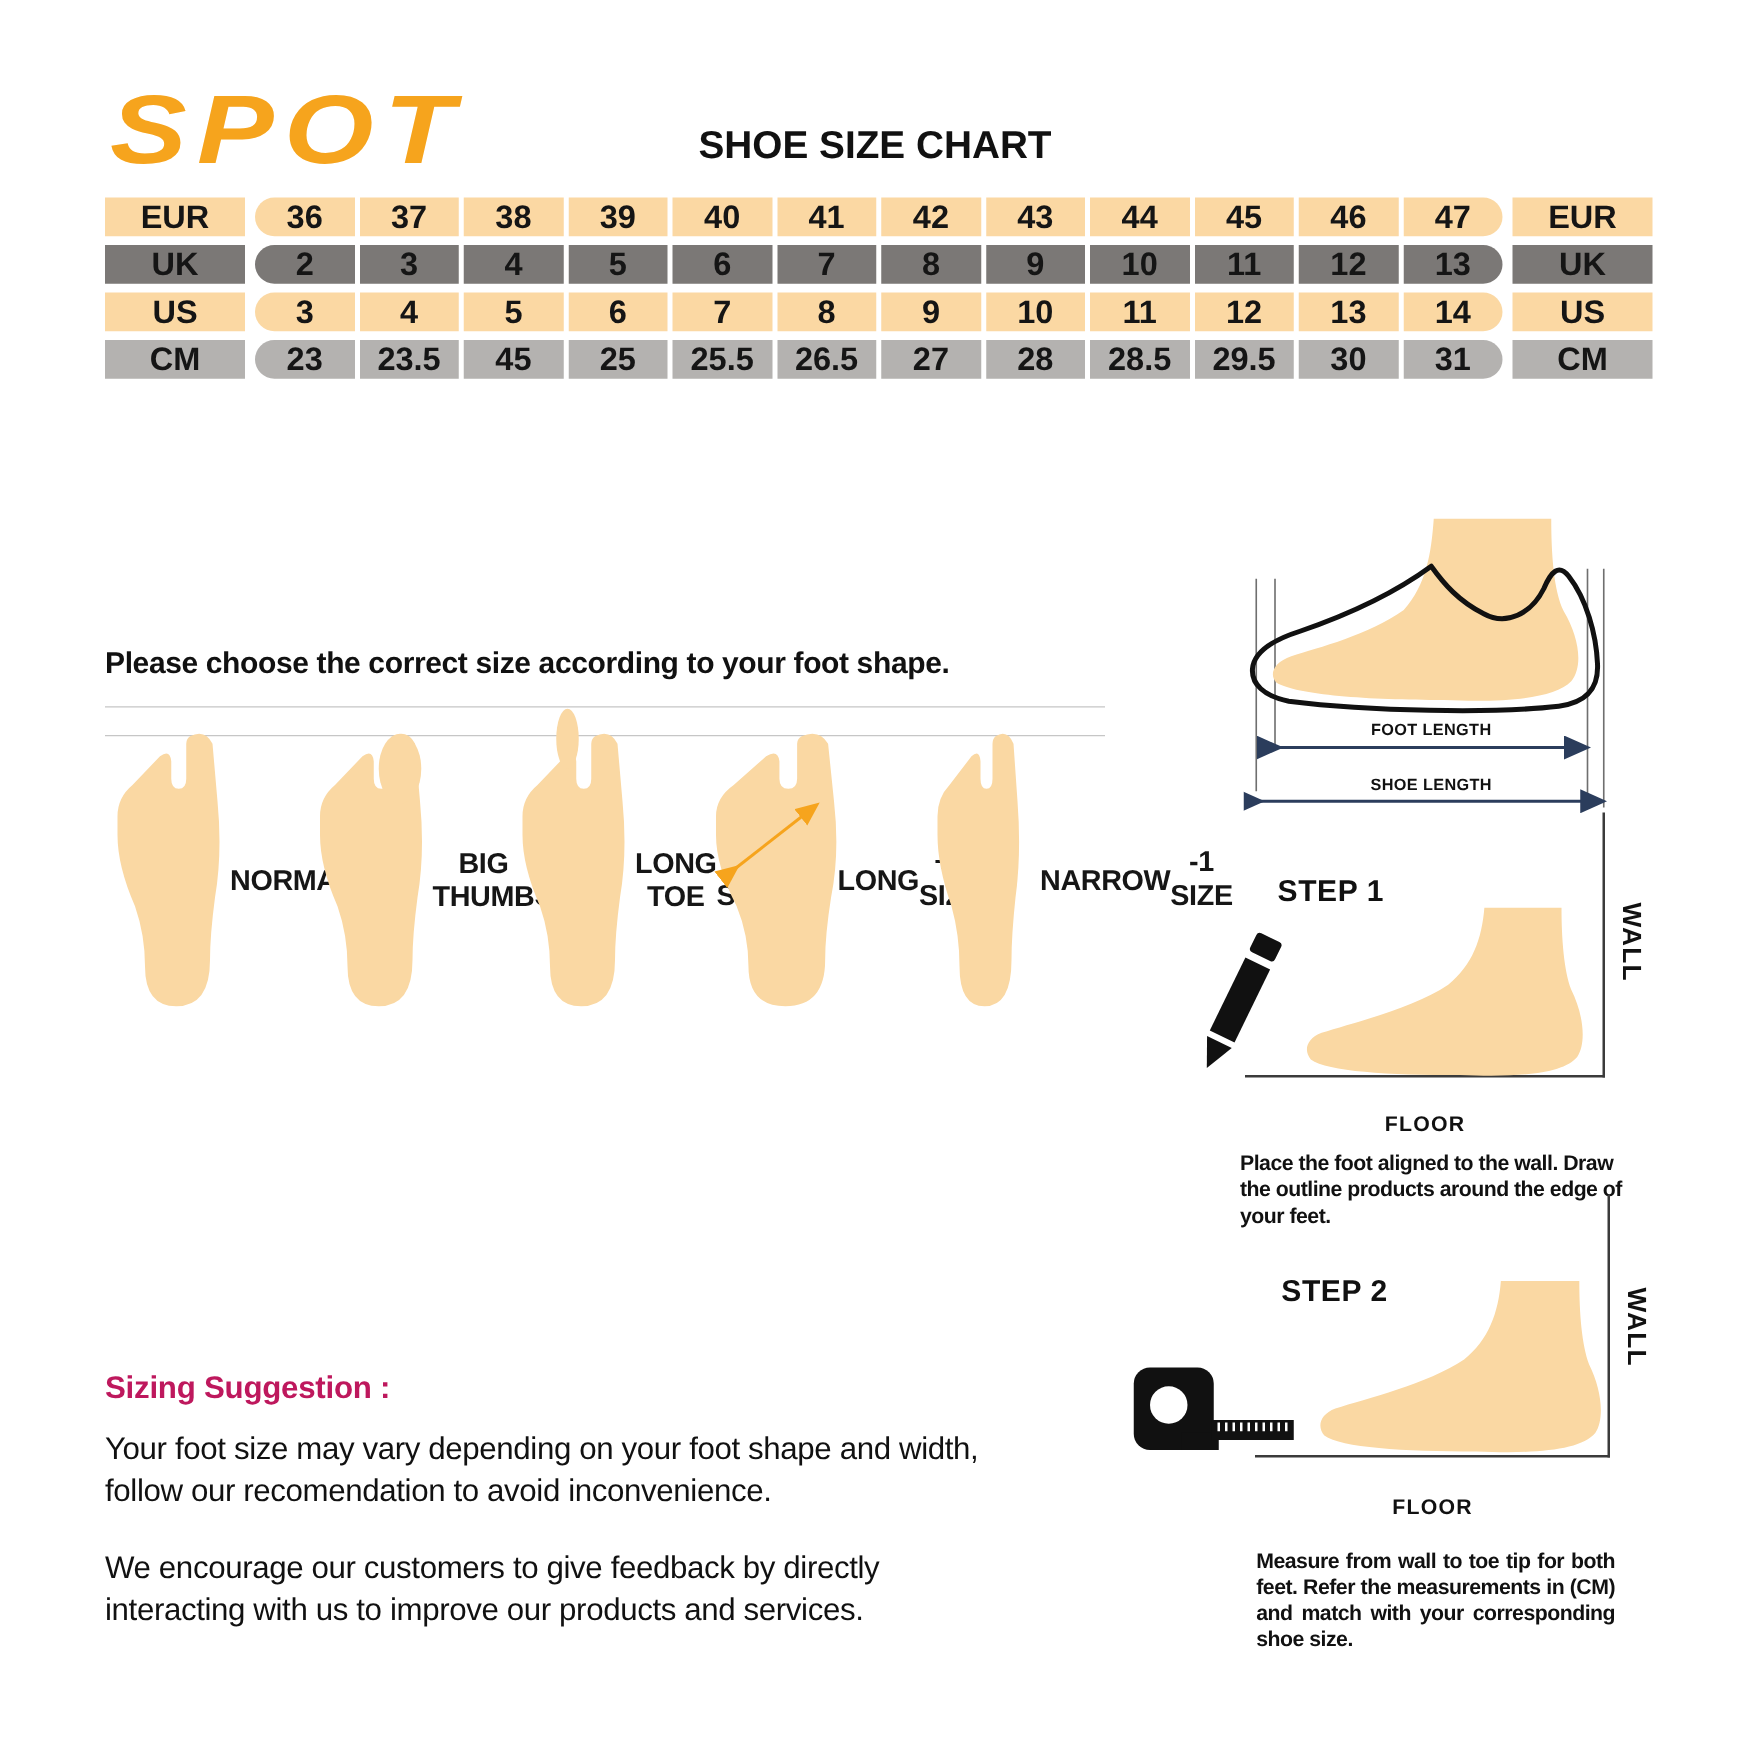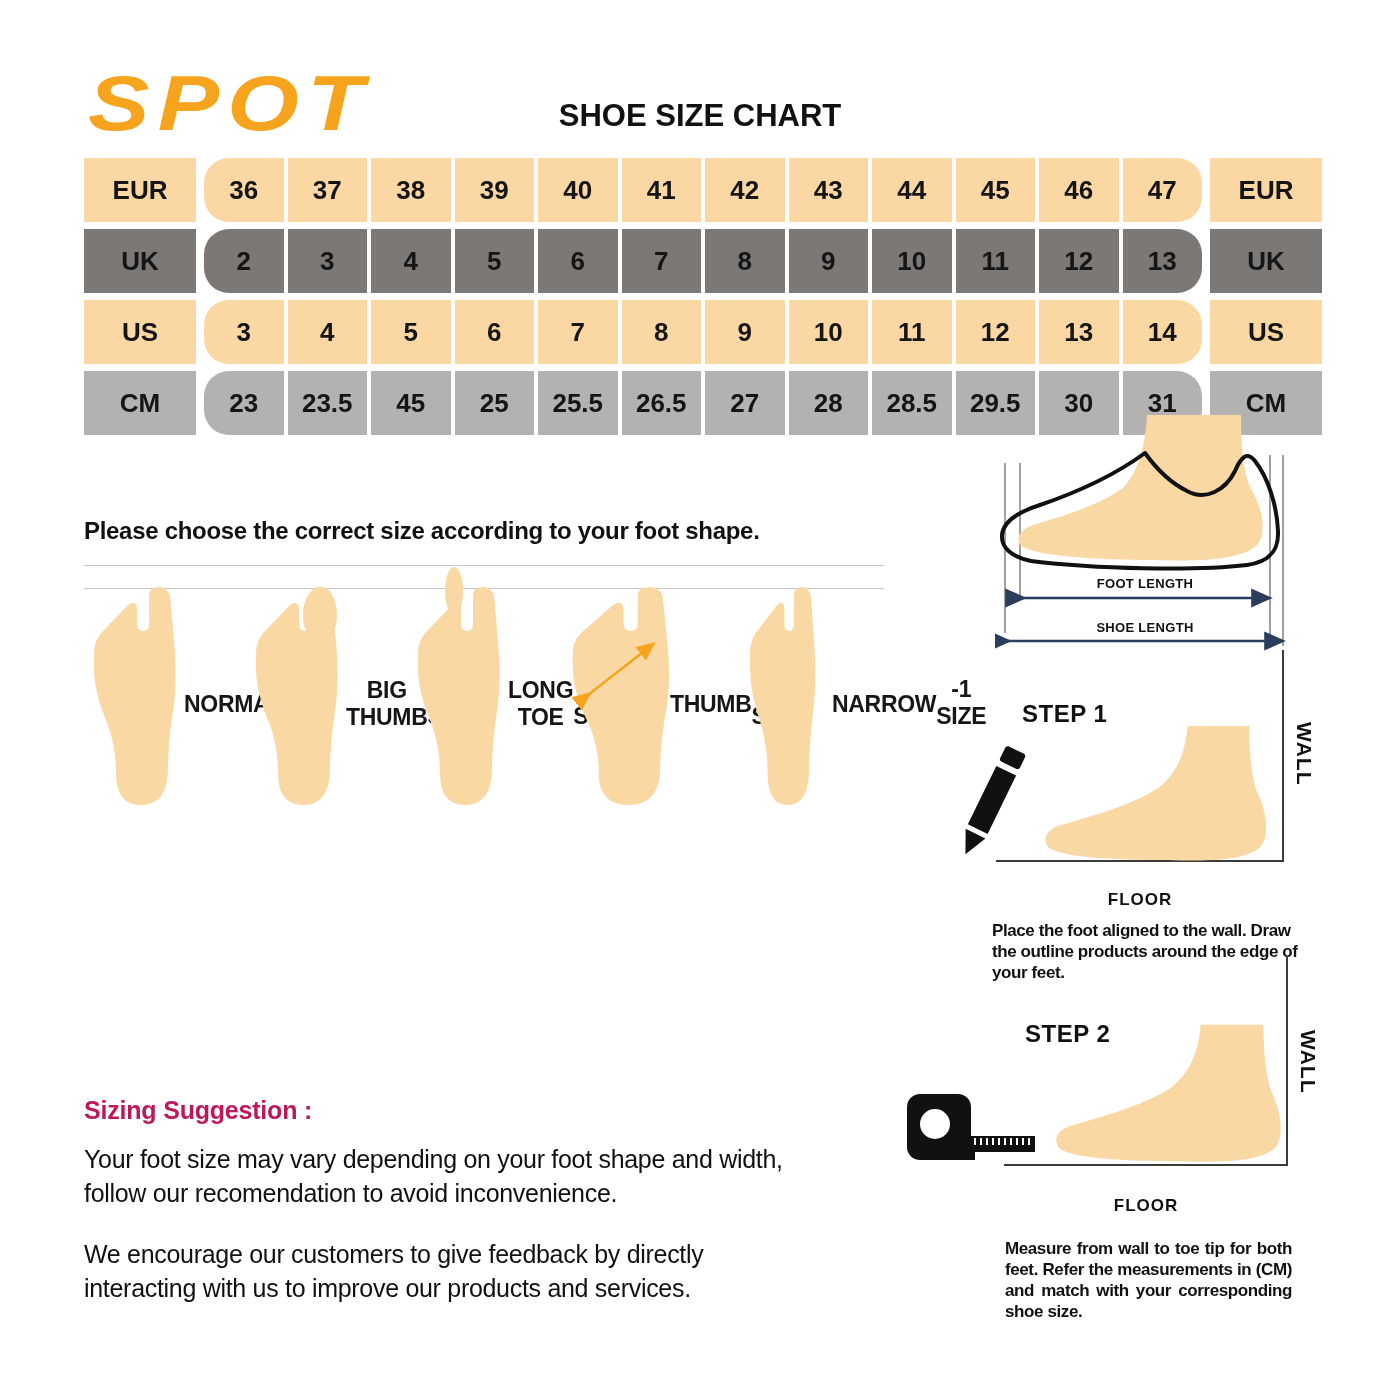--- a/index.html
+++ b/index.html
@@ -12,21 +12,21 @@
     position:absolute;left:88px;top:64px;height:80px;line-height:78px;
     font-size:78px;font-weight:700;font-style:italic;letter-spacing:7px;
     color:var(--accent-orange);transform:scaleX(1.18);transform-origin:left center;
   }
   .main-title{
     position:absolute;left:540px;top:98px;width:320px;text-align:center;
     font-size:31px;font-weight:700;letter-spacing:0px;color:#111;
   }
   
   .size-table{position:absolute;left:84px;top:158px;width:1238px;}
-  .trow{display:flex;height:64px;margin-bottom:7px;}
+  .trow{display:flex;height:31px;margin-bottom:7px;}
   .tcell{display:flex;align-items:center;justify-content:center;
     font-weight:700;font-size:26px;color:#151515;}
   .th{width:112px;flex:none;}
   .td{flex:1;margin:0 2px;}
   .td.first{margin-left:8px;border-radius:25px 0 0 25px;}
   .td.last{margin-right:8px;border-radius:0 25px 25px 0;}
   .row-orange .tcell{background:var(--cell-orange);}
   .row-darkgray .tcell{background:var(--cell-darkgray);}
   .row-lightgray .tcell{background:var(--cell-lightgray);}
   
@@ -179,21 +179,21 @@
           <defs>
             <marker id="orangeArrow" markerWidth="8" markerHeight="8" refX="6" refY="3.5" orient="auto">
               <path d="M0,0 L8,3.5 L0,7 Z" fill="#F6A41D"></path>
             </marker>
           </defs>
              <g transform="translate(50 0) scale(1.18 1) translate(-50 0)">
             <path class="foot-fill" d="M 68 6 Q 80 0 86 12 L 90 58 Q 94 100 88 135 Q 84 165 84 185 Q 84 222 57 222 Q 32 222 32 190 Q 32 165 24 142 Q 10 110 10 85 L 10 70 Q 10 55 22 45 L 44 22 Q 52 16 53 26 L 53 40 Q 53 48 59 48 Q 65 48 65 40 L 65 12 Q 65 8 68 6 Z"></path>
           </g>
              <line x1="18" y1="112" x2="82" y2="62" stroke="#F6A41D" stroke-width="2.4" marker-start="url(#orangeArrow)" marker-end="url(#orangeArrow)"></line>
         </svg>
-        <div class="fig-name">THUMB</div>
+        <div class="fig-name">LONG</div>
         <div class="fig-note">+1 SIZE</div>
       </div>
       <div class="foot-fig">
         <svg width="100" height="230" viewBox="0 0 100 230">
           <g transform="translate(50 0) scale(0.8 1) translate(-50 0)">
             <path class="foot-fill" d="M 68 6 Q 80 0 86 12 L 90 58 Q 94 100 88 135 Q 84 165 84 185 Q 84 222 57 222 Q 32 222 32 190 Q 32 165 24 142 Q 10 110 10 85 L 10 70 Q 10 55 22 45 L 44 22 Q 52 16 53 26 L 53 40 Q 53 48 59 48 Q 65 48 65 40 L 65 12 Q 65 8 68 6 Z"></path>
           </g>
         </svg>
         <div class="fig-name">NARROW</div>
         <div class="fig-note">-1 SIZE</div>

